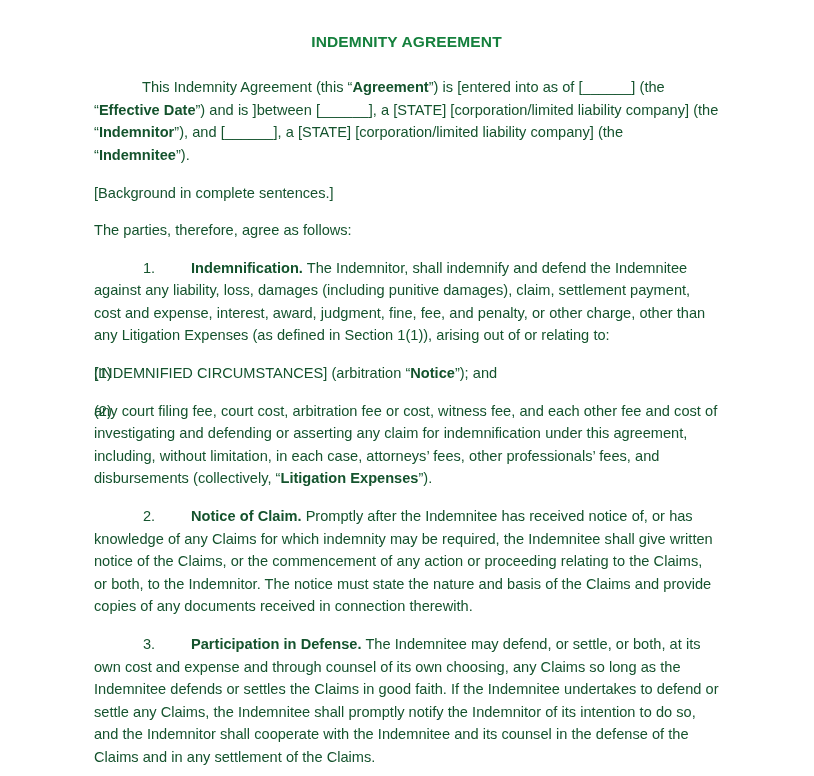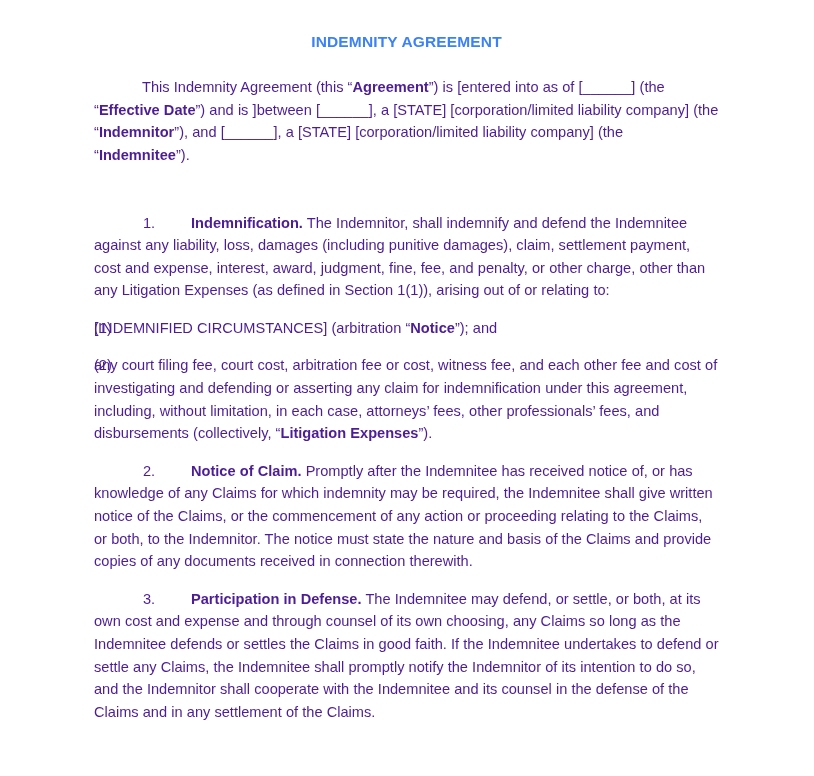--- a/index.html
+++ b/index.html
@@ -29,29 +29,29 @@
   }
   .doc-title {
     text-align: center;
     font-size: 15.5px;
     font-weight: bold;
     letter-spacing: 0.15px;
     margin: 0;
     padding-top: 32px;
     padding-bottom: 0;
     line-height: 1.3;
-    color: #3b82f6;
+    color: #15803d;
   }
   p.para {
     font-size: 14.6px;
     line-height: 22.6px;
     margin: 0;
     padding: 0;
     text-align: left;
-    color: #4c1d95;
+    color: #14532d;
     word-spacing: 0.1px;
   }
   .gap-title { height: 24px; }
   .gap-para  { height: 15px; }
 
   
   .indent-first {
     text-indent: 48px;
   }
   
@@ -87,23 +87,25 @@
   <div class="doc-body">
 
     <h1 class="doc-title">INDEMNITY AGREEMENT</h1>
 
     <div class="gap-title"></div>
 
     <p class="para indent-first"><span>This Indemnity Agreement (this “</span><b>Agreement</b><span>”) is [entered into as of [______] (the “</span><b>Effective Date</b><span>”) and is ]between [______], a [STATE] [corporation/limited liability company] (the “</span><b>Indemnitor</b><span>”), and [______], a [STATE] [corporation/limited liability company] (the “</span><b>Indemnitee</b><span>”).</span></p>
 
     <div class="gap-para"></div>
 
+    <p class="para indent-block">[Background in complete sentences.]</p>
 
     <div class="gap-para"></div>
 
+    <p class="para indent-block">The parties, therefore, agree as follows:</p>
 
     <div class="gap-para"></div>
 
     <p class="para"><span class="sec-num">1.</span><b class="heading-run">Indemnification.</b><span> The Indemnitor, shall indemnify and defend the Indemnitee against any liability, loss, damages (including punitive damages), claim, settlement payment, cost and expense, interest, award, judgment, fine, fee, and penalty, or other charge, other than any Litigation Expenses (as defined in Section 1(1)), arising out of or relating to:</span></p>
 
     <div class="gap-para"></div>
 
     <p class="para sub-item"><span class="sub-marker">(1)</span><span>[INDEMNIFIED CIRCUMSTANCES] (arbitration “</span><b>Notice</b><span>”); and</span></p>
 
     <div class="gap-para"></div>

